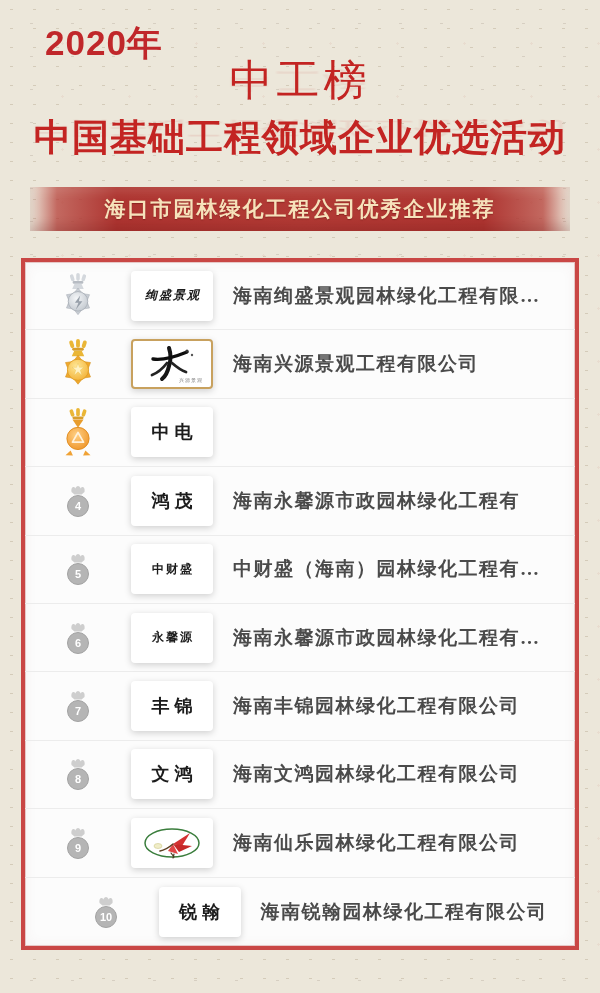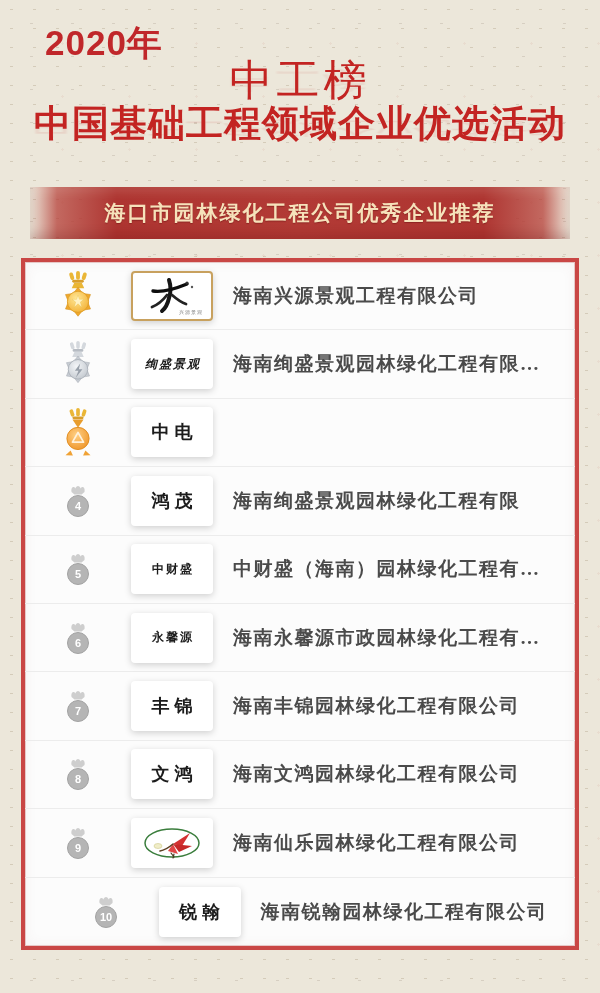--- a/index.html
+++ b/index.html
@@ -22,31 +22,31 @@
     position:absolute;left:0;top:52px;width:100%;text-align:center;
     font-size:43px;font-weight:normal;color:#c32422;letter-spacing:4px;
   }
   .title-reflection{
     position:absolute;left:0;top:96px;width:100%;text-align:center;
     font-size:43px;font-weight:bold;color:#c32422;letter-spacing:4px;
     transform:scaleY(-.55);transform-origin:top;opacity:.07;filter:blur(1px);
     pointer-events:none;
   }
   .subtitle{
-    position:absolute;left:0;top:99px;width:100%;text-align:center;
+    position:absolute;left:0;top:113px;width:100%;text-align:center;
     font-size:37px;font-weight:bold;color:#c32422;letter-spacing:1px;
   }
   .subtitle-reflection{
     position:absolute;left:0;top:140px;width:100%;text-align:center;
     font-size:37px;font-weight:bold;color:#c32422;letter-spacing:1px;
     transform:scaleY(-.5);transform-origin:top;opacity:.09;filter:blur(1.2px);
     pointer-events:none;
   }
   .banner{
-    position:absolute;left:30px;top:187px;width:540px;height:52px;
+    position:absolute;left:30px;top:187px;width:540px;height:44px;
     display:flex;align-items:center;justify-content:center;
     background:linear-gradient(90deg,
       rgba(178,56,51,0) 0%, rgba(181,62,55,.75) 5%,
       #ae3531 16%, #b23a35 50%, #ae3531 84%,
       rgba(181,62,55,.75) 95%, rgba(178,56,51,0) 100%);
     box-shadow:inset 0 -6px 10px rgba(90,10,10,.18), inset 0 6px 8px rgba(255,235,220,.12);
   }
   .banner-text{
     font-size:21px;font-weight:bold;color:#f6e2bb;letter-spacing:2px;
     text-shadow:0 1px 1px rgba(90,10,10,.4);
@@ -114,20 +114,39 @@
   <div class="subtitle-reflection" aria-hidden="true">中国基础工程领域企业优选活动</div>
 
   <div class="banner">
     <span class="banner-text">海口市园林绿化工程公司优秀企业推荐</span>
   </div>
 
   <div class="list-card">
 
     <div class="row">
       <div class="rank-cell">
+        <svg class="medal" width="38" height="48" viewBox="0 0 42 54">
+          <rect x="19" y="1" width="4" height="9" rx="2" fill="#d4d8dd"></rect>
+          <rect x="12.5" y="2.5" width="4" height="8" rx="2" transform="rotate(-18 14.5 6.5)" fill="#d4d8dd"></rect>
+          <rect x="25.5" y="2.5" width="4" height="8" rx="2" transform="rotate(18 27.5 6.5)" fill="#d4d8dd"></rect>
+          <rect x="15" y="10.2" width="12" height="3" rx="1.5" fill="#b7bcc3"></rect>
+          <path d="M17 13.5 h8 l2.5 5.5 h-13 z" fill="#d4d8dd"></path>
+          <polygon points="21,18 26,24.3 34,25.5 31,33 34,40.5 26,41.7 21,48 16,41.7 8,40.5 11,33 8,25.5 16,24.3" fill="#c7ccd3" stroke="#a8aeb6" stroke-width="0.6"></polygon>
+          <circle cx="21" cy="33" r="11" fill="url(#silverGrad)" stroke="#aab0b8"></circle>
+          <path d="M23.5 26.5 l-6 8 h4 l-3 8 7.5 -9.5 h-4 z" fill="#98a0aa"></path>
+        </svg>
+      </div>
+      <div class="logo-cell">
+        <span class="logo-text chars4">绚盛景观</span>
+      </div>
+      <div class="company">海南绚盛景观园林绿化工程有限…</div>
+    </div>
+
+    <div class="row">
+      <div class="rank-cell">
         <svg class="medal" width="42" height="52" viewBox="0 0 42 54">
           <rect x="19" y="1" width="4" height="9" rx="2" fill="#eab636"></rect>
           <rect x="12.5" y="2.5" width="4" height="8" rx="2" transform="rotate(-18 14.5 6.5)" fill="#eab636"></rect>
           <rect x="25.5" y="2.5" width="4" height="8" rx="2" transform="rotate(18 27.5 6.5)" fill="#eab636"></rect>
           <rect x="15" y="10.2" width="12" height="3" rx="1.5" fill="#d89e2b"></rect>
           <path d="M17 13.5 h8 l2.5 5.5 h-13 z" fill="#eab636"></path>
           <polygon points="21,18 26,24.3 34,25.5 31,33 34,40.5 26,41.7 21,48 16,41.7 8,40.5 11,33 8,25.5 16,24.3" fill="#f0a82c" stroke="#d4911f" stroke-width="0.6"></polygon>
           <circle cx="21" cy="33" r="11" fill="url(#goldGrad)" stroke="#e19f27"></circle>
           <polygon points="21,26 22.5,30.4 27.2,30.5 23.5,33.3 24.8,38.8 21,35.1 17.2,38.8 18.5,33.3 14.8,30.5 19.5,30.4" fill="#fff2c4" stroke="#e9c04c" stroke-width="0.4"></polygon>
         </svg>
@@ -137,39 +156,20 @@
           <path d="M34 5 q3 9 0 18 q-2 9 -7 13" stroke="#161616" stroke-width="4" stroke-linecap="round" fill="none"></path>
           <path d="M18 16 q12 2 34 -7" stroke="#0e0e0e" stroke-width="3.4" stroke-linecap="round" fill="none"></path>
           <path d="M32 20 q-7 9 -15 12" stroke="#232323" stroke-width="2.8" stroke-linecap="round" fill="none"></path>
           <path d="M37 20 q8 7 14 9" stroke="#232323" stroke-width="2.8" stroke-linecap="round" fill="none"></path>
           <circle cx="52" cy="8" r="1.6" fill="#333"></circle>
           <circle cx="57" cy="12" r="1.2" fill="#555"></circle>
           <text x="44" y="39" font-size="5" fill="#8a8a8a" letter-spacing="1">兴源景观</text>
         </svg>
       </div>
       <div class="company">海南兴源景观工程有限公司</div>
-    </div>
-
-    <div class="row">
-      <div class="rank-cell">
-        <svg class="medal" width="38" height="48" viewBox="0 0 42 54">
-          <rect x="19" y="1" width="4" height="9" rx="2" fill="#d4d8dd"></rect>
-          <rect x="12.5" y="2.5" width="4" height="8" rx="2" transform="rotate(-18 14.5 6.5)" fill="#d4d8dd"></rect>
-          <rect x="25.5" y="2.5" width="4" height="8" rx="2" transform="rotate(18 27.5 6.5)" fill="#d4d8dd"></rect>
-          <rect x="15" y="10.2" width="12" height="3" rx="1.5" fill="#b7bcc3"></rect>
-          <path d="M17 13.5 h8 l2.5 5.5 h-13 z" fill="#d4d8dd"></path>
-          <polygon points="21,18 26,24.3 34,25.5 31,33 34,40.5 26,41.7 21,48 16,41.7 8,40.5 11,33 8,25.5 16,24.3" fill="#c7ccd3" stroke="#a8aeb6" stroke-width="0.6"></polygon>
-          <circle cx="21" cy="33" r="11" fill="url(#silverGrad)" stroke="#aab0b8"></circle>
-          <path d="M23.5 26.5 l-6 8 h4 l-3 8 7.5 -9.5 h-4 z" fill="#98a0aa"></path>
-        </svg>
-      </div>
-      <div class="logo-cell">
-        <span class="logo-text chars4">绚盛景观</span>
-      </div>
-      <div class="company">海南绚盛景观园林绿化工程有限…</div>
     </div>
 
     <div class="row">
       <div class="rank-cell">
         <svg class="medal" width="40" height="50" viewBox="0 0 42 54">
           <rect x="19" y="1" width="4" height="9" rx="2" fill="#eab636"></rect>
           <rect x="12.5" y="2.5" width="4" height="8" rx="2" transform="rotate(-18 14.5 6.5)" fill="#eab636"></rect>
           <rect x="25.5" y="2.5" width="4" height="8" rx="2" transform="rotate(18 27.5 6.5)" fill="#eab636"></rect>
           <rect x="15" y="10.2" width="12" height="3" rx="1.5" fill="#d89e2b"></rect>
           <path d="M15 13.5 L21 22.5 L27 13.5 Z" fill="#e89d2e"></path>
@@ -188,21 +188,21 @@
       <div class="rank-cell">
         <svg class="mini-badge" width="26" height="36" viewBox="0 0 26 36">
           <path d="M6.5 9 C5.5 4 9 2.5 10.5 5.5 C11 2 15 2 15.5 5.5 C17 2.5 20.5 4 19.5 9 L16.5 11.5 L9.5 11.5 Z" fill="#c9c9c9" opacity="0.9"></path>
           <circle cx="13" cy="23" r="10.5" fill="#b5b5b5" stroke="#a3a3a3"></circle>
           <text x="13" y="27" text-anchor="middle">4</text>
         </svg>
       </div>
       <div class="logo-cell">
         <span class="logo-text">鸿茂</span>
       </div>
-      <div class="company">海南绚盛景观园林绿化工程有限</div>
+      <div class="company">海南永馨源市政园林绿化工程有</div>
     </div>
 
     <div class="row">
       <div class="rank-cell">
         <svg class="mini-badge" width="26" height="36" viewBox="0 0 26 36">
           <path d="M6.5 9 C5.5 4 9 2.5 10.5 5.5 C11 2 15 2 15.5 5.5 C17 2.5 20.5 4 19.5 9 L16.5 11.5 L9.5 11.5 Z" fill="#c9c9c9" opacity="0.9"></path>
           <circle cx="13" cy="23" r="10.5" fill="#b5b5b5" stroke="#a3a3a3"></circle>
           <text x="13" y="27" text-anchor="middle">5</text>
         </svg>
       </div>

